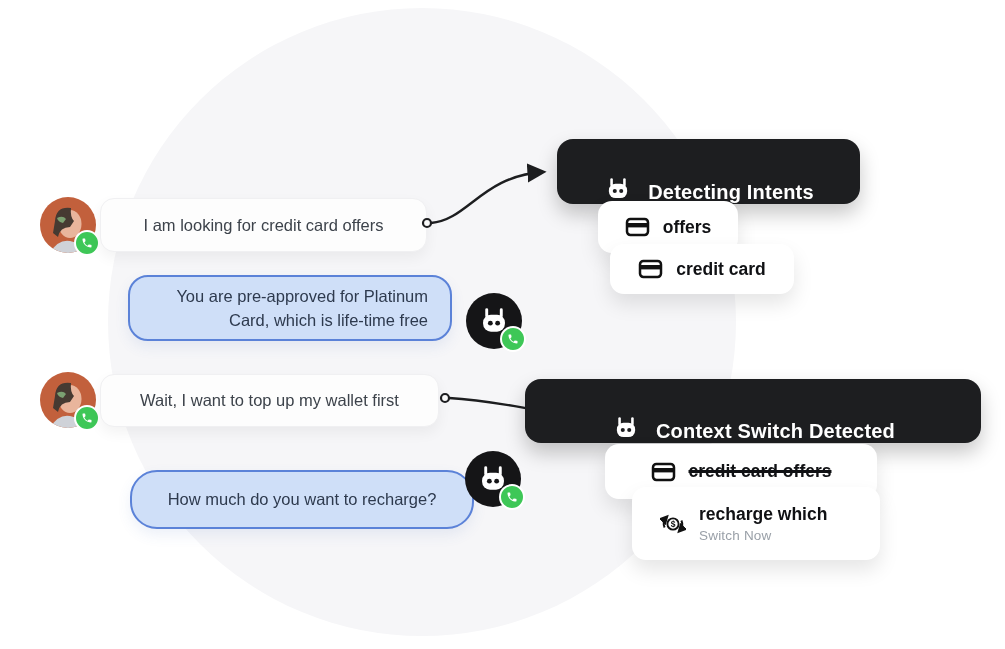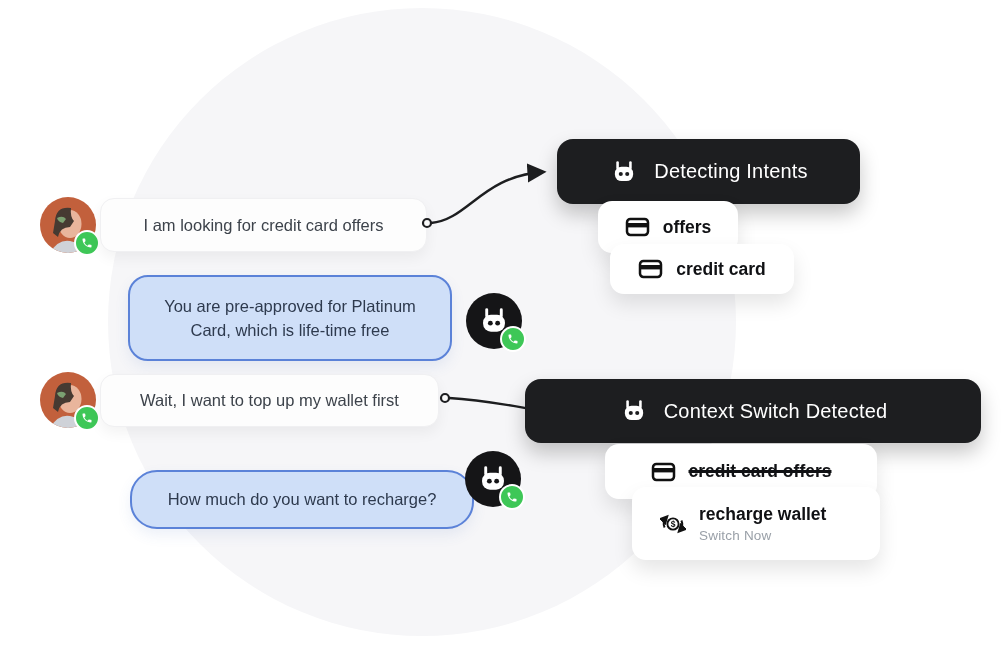--- a/index.html
+++ b/index.html
@@ -29,28 +29,28 @@
   .bubble.user{
     background:#fdfdfd;border:1px solid #f0f0f2;border-radius:14px;
     box-shadow:0 6px 14px rgba(0,0,0,0.05);
     text-align:right;
   }
   .bubble.bot{
     background:#cfdff8;border:2px solid #5b82d8;color:#2e3a4e;
     box-shadow:0 6px 14px rgba(70,110,190,0.10);
   }
   #bubble-user-1{left:100px;top:198px;width:325px;height:52px;}
-  #bubble-bot-1{left:128px;top:275px;width:324px;height:86px;border-radius:20px;
-    line-height:24px;padding:4px 22px;box-sizing:border-box;text-align:center;}
+  #bubble-bot-1{left:128px;top:275px;width:324px;height:66px;border-radius:20px;
+    line-height:24px;padding:4px 22px;box-sizing:border-box;text-align:right;}
   #bubble-user-2{left:100px;top:374px;width:337px;height:51px;}
   #bubble-bot-2{left:130px;top:452px;width:340px;height:55px;border-radius:27px;margin-top:18px;}
   
   .intent-badge{
-    position:absolute;background:#1d1e20;border-radius:16px;display:flex;align-items:center;
-    justify-content:center;gap:15px;color:#ffffff;font-size:20px;font-weight:400;
+    position:absolute;background:#1d1e20;border-radius:16px;display:flex;align-items:flex-end;
+    justify-content:center;gap:15px;color:#ffffff;font-size:20px;font-weight:700;
     box-shadow:0 10px 20px rgba(0,0,0,0.22);z-index:2;letter-spacing:.2px;
   }
   #badge-detecting{left:557px;top:139px;width:303px;height:65px;}
   #badge-context{left:525px;top:379px;width:456px;height:64px;}
   .intent-badge svg{width:30px;height:30px;}
   
   .entity-card{
     position:absolute;background:#ffffff;border-radius:14px;display:flex;align-items:center;
     justify-content:center;gap:13px;font-size:17.5px;font-weight:700;color:#101114;
     box-shadow:0 10px 20px rgba(0,0,0,0.10);
@@ -213,21 +213,21 @@
             <path d="M0,0 L4.8,2.4 L0,4.8 Z" fill="#111"></path>
           </marker>
         </defs>
         <circle cx="13" cy="13" r="5.6" fill="none" stroke="#111" stroke-width="1.9"></circle>
         <text x="13" y="16" font-size="8.5" font-weight="bold" text-anchor="middle" fill="#111" font-family="Liberation Sans, sans-serif">$</text>
         <path d="M4.6 16.5 A9.2 9.2 0 0 1 6.3 6.5" fill="none" stroke="#111" stroke-width="2" marker-end="url(#miniArrow)"></path>
         <path d="M21.4 9.5 A9.2 9.2 0 0 1 19.7 19.5" fill="none" stroke="#111" stroke-width="2" marker-end="url(#miniArrow)"></path>
       </svg>
     </span>
     <div>
-      <div>recharge wallet</div>
+      <div>recharge which</div>
       <div class="card-sub">Switch Now</div>
     </div>
   </div>
 
   <div class="bubble bot" id="bubble-bot-2">
     <span>How much do you want to recharge?</span>
   </div>
   <div class="avatar bot-avatar" style="left:465px;top:451px;">
     <svg class="face" viewBox="0 0 28 28">
       <path d="M8 4.8 v5" stroke="#ffffff" stroke-width="2.4" stroke-linecap="round" fill="none"></path>

